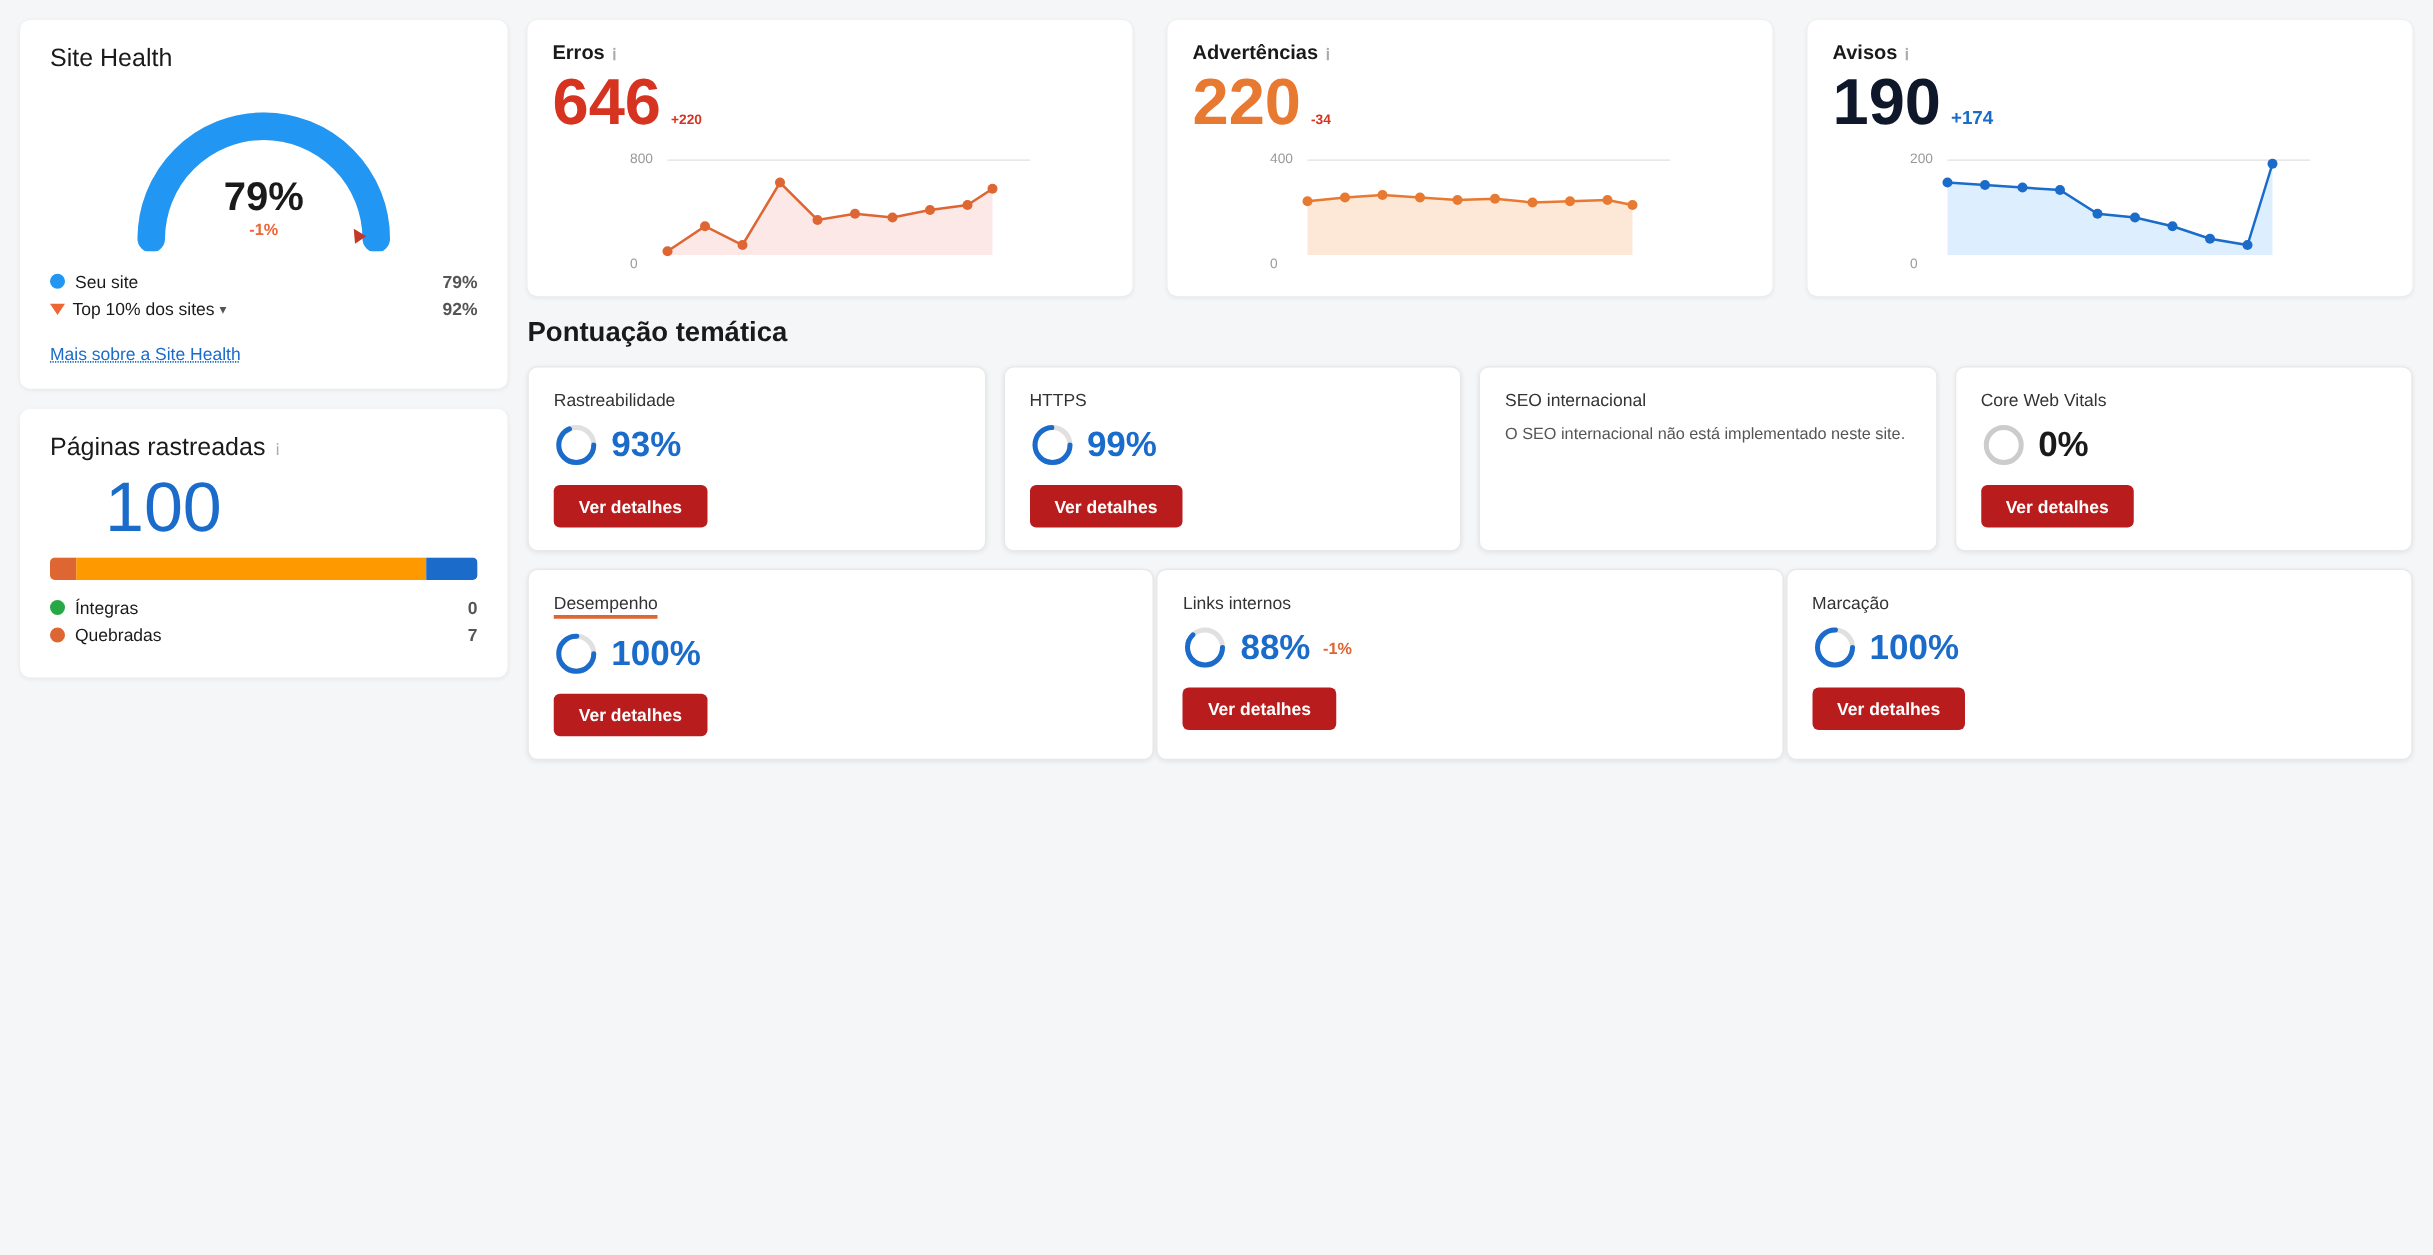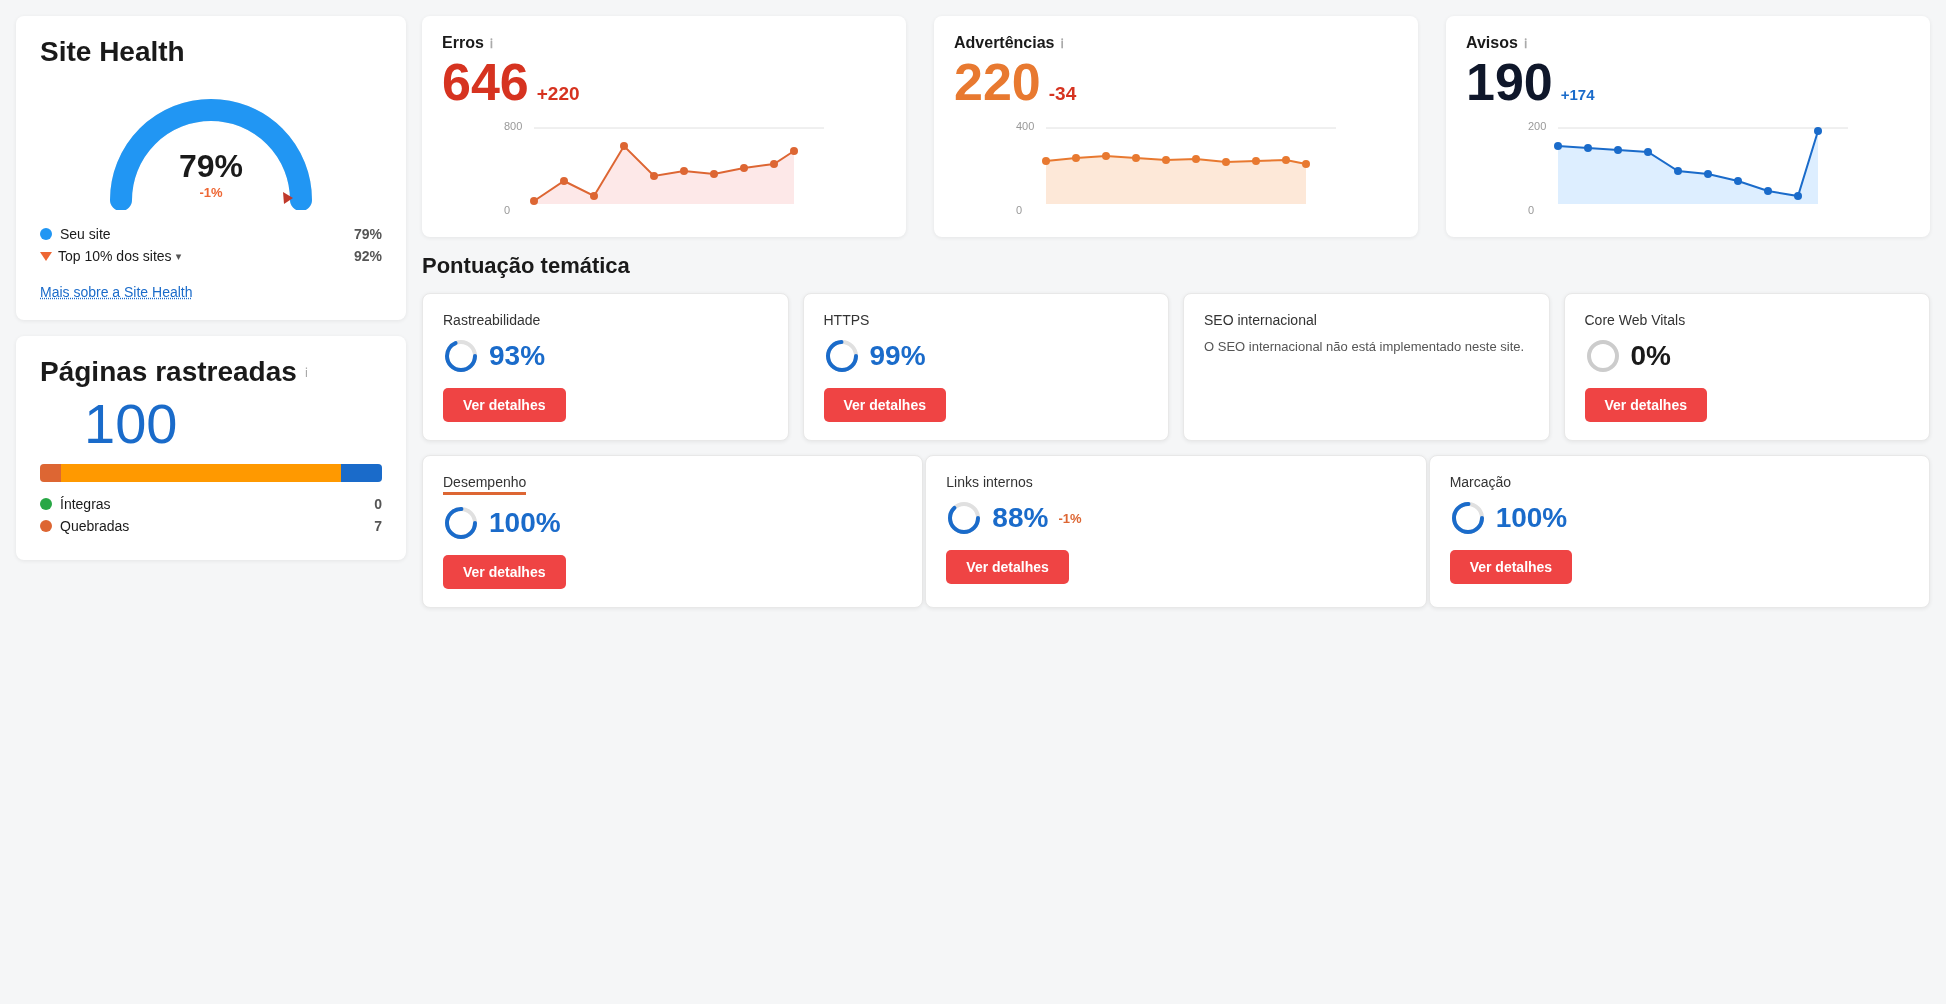--- a/index.html
+++ b/index.html
@@ -22,22 +22,22 @@
       flex-direction: column;
       gap: 16px;
     }
     .card {
       background: #fff;
       border-radius: 8px;
       padding: 20px 24px;
       box-shadow: 0 1px 4px rgba(0,0,0,0.07);
     }
     .card-title {
-      font-size: 28px;
-      font-weight: 700;
+      font-size: 20px;
+      font-weight: 400;
       margin-bottom: 12px;
     }
     
     .gauge-container {
       display: flex;
       justify-content: center;
       align-items: center;
       margin: 8px 0 16px;
       position: relative;
     }
@@ -172,21 +172,21 @@
       margin-bottom: 8px;
     }
     .metric-big {
       font-size: 52px;
       font-weight: 800;
       line-height: 1;
     }
     .metric-big-red { color: #d63320; }
     .metric-big-orange { color: #e87930; }
     .metric-big-blue { color: #0f172a; }
-    .metric-delta-red { color: #d63320; font-size: 19px; font-weight: 600; }
+    .metric-delta-red { color: #d63320; font-size: 11px; font-weight: 600; }
     .metric-delta-blue { color: #1a6bca; font-size: 15px; font-weight: 600; }
     
     .section-title {
       font-size: 22px;
       font-weight: 700;
       margin-bottom: 14px;
     }
     .score-grid {
       display: grid;
       grid-template-columns: 1fr 1fr 1fr 1fr;
@@ -215,21 +215,21 @@
       font-size: 28px;
       font-weight: 800;
       color: #1a6bca;
     }
     .score-percent-gray {
       font-size: 28px;
       font-weight: 800;
       color: #1a1a1a;
     }
     .ver-btn {
-      background: #ef4444;
+      background: #b91c1c;
       color: #fff;
       border: none;
       border-radius: 5px;
       padding: 9px 20px;
       font-size: 14px;
       font-weight: 600;
       cursor: pointer;
       white-space: nowrap;
     }
     .score-note {

